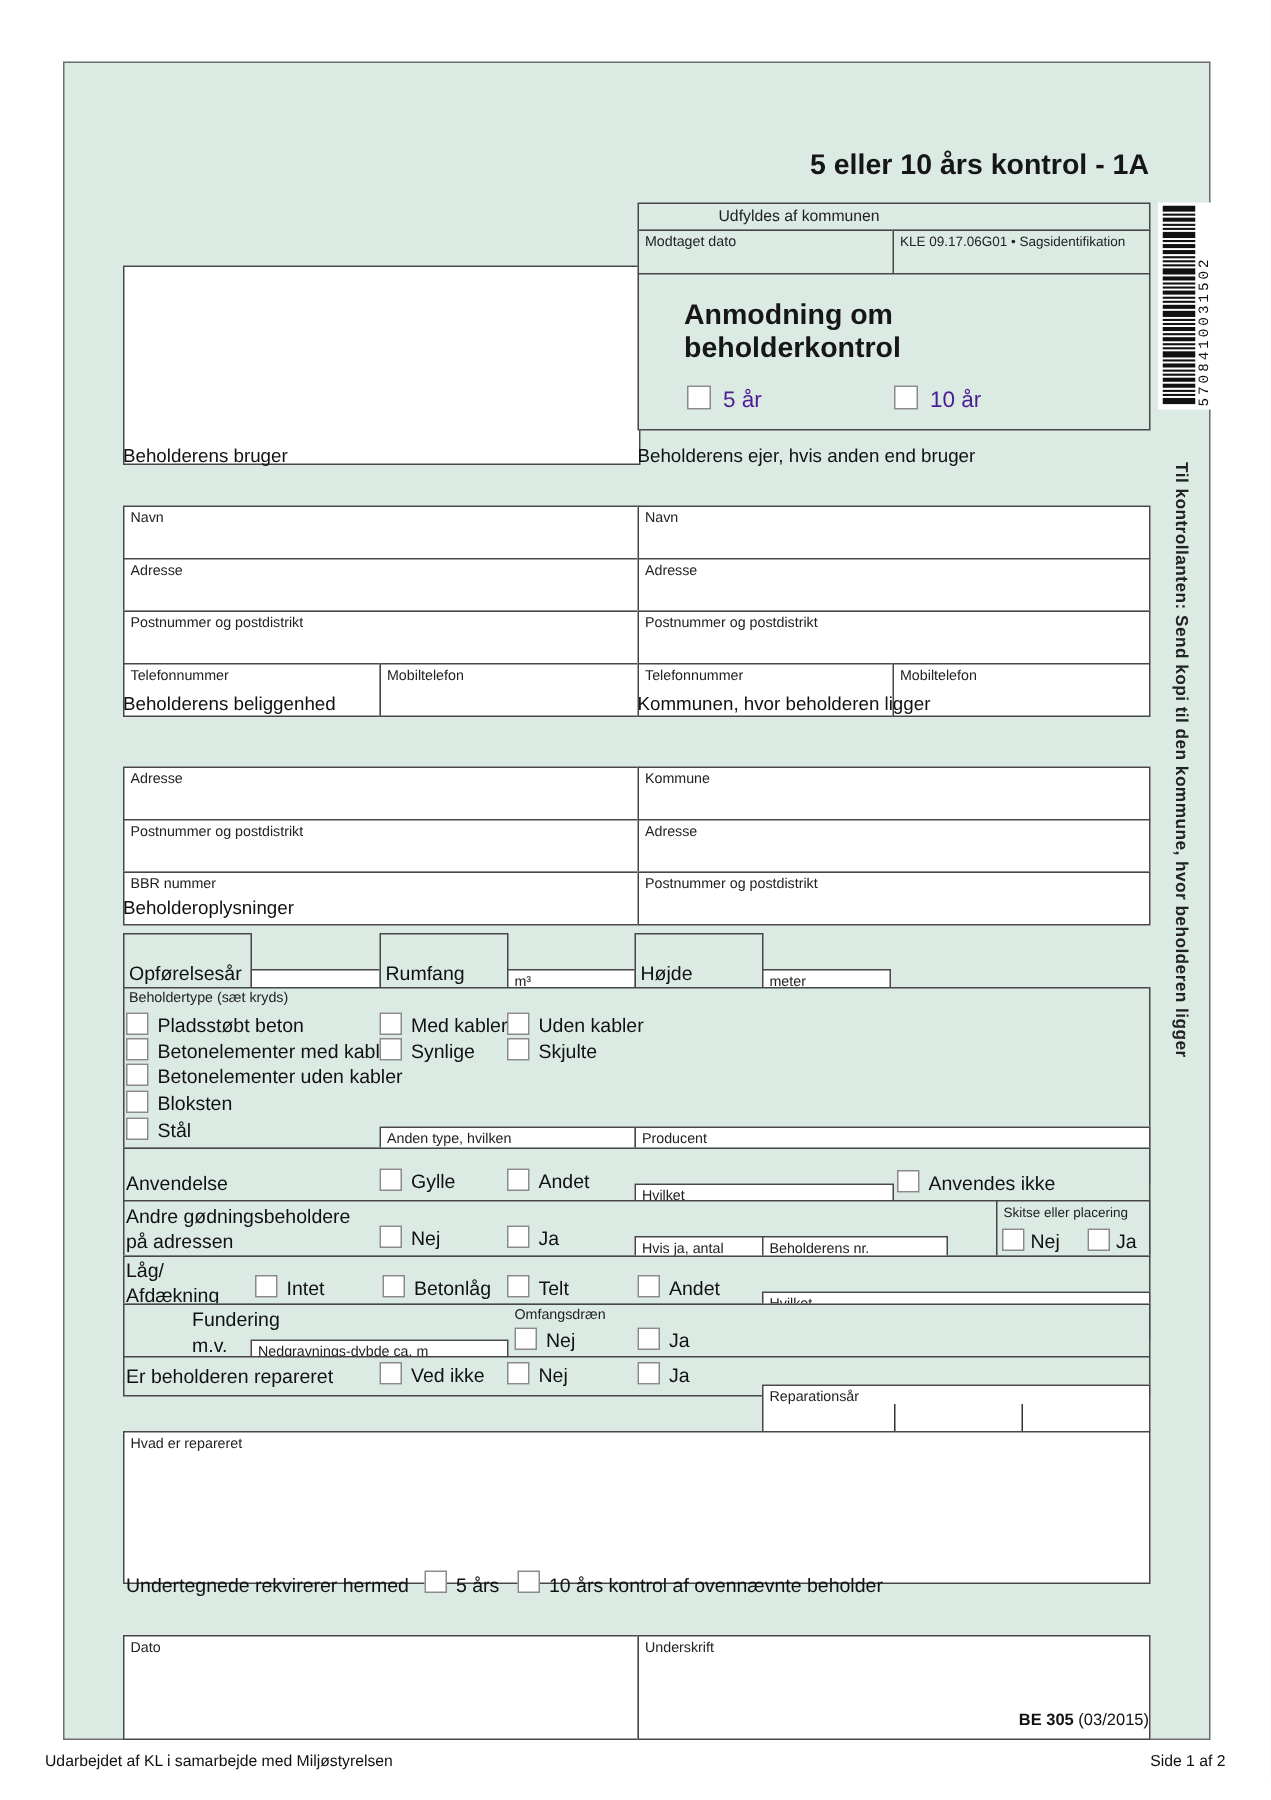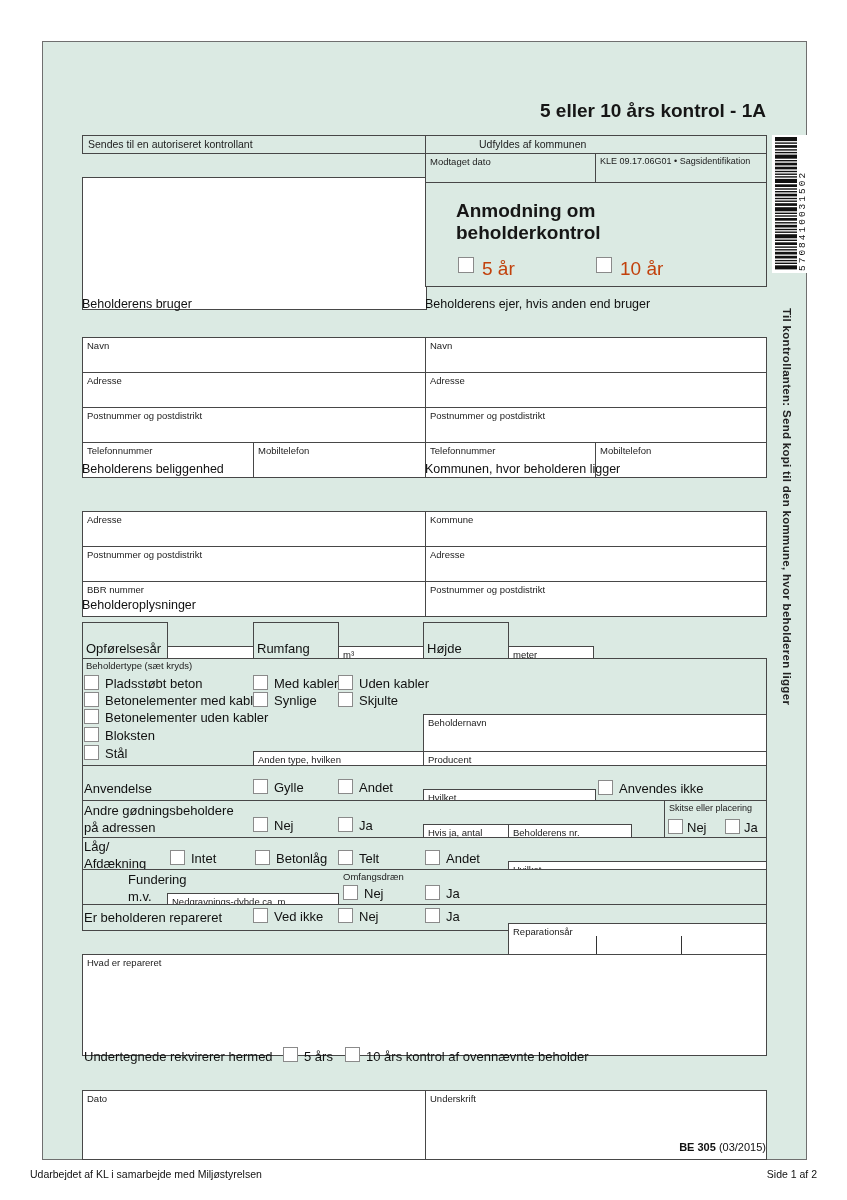--- a/index.html
+++ b/index.html
@@ -9,21 +9,21 @@
          background:#dbeae3;border:1px solid #6f6f6f;box-sizing:border-box;}
   .cell{position:absolute;background:#ffffff;border:1px solid #474747;box-sizing:border-box;margin-top:24px;}
   .gcell{position:absolute;background:#dbeae3;border:1px solid #474747;box-sizing:border-box;}
   .cl{display:block;padding:2px 4px;font-size:9.5px;color:#222;white-space:nowrap;}
   .h{position:absolute;font-size:12.5px;color:#111;white-space:nowrap;}
   .lbl{position:absolute;font-size:13px;color:#111;white-space:nowrap;}
   .sm{position:absolute;font-size:9.5px;color:#222;white-space:nowrap;}
   .cb{position:absolute;width:15px;height:15px;background:#fff;border:1px solid #8a8a8a;box-sizing:border-box;}
   .title{position:absolute;right:81px;top:100px;font-size:19px;font-weight:bold;color:#161616;}
   .reqtitle{position:absolute;left:455px;top:199px;font-size:19px;font-weight:bold;line-height:22px;color:#161616;}
-  .cbl{position:absolute;font-size:19px;color:#c2410c;white-space:nowrap;}
+  .cbl{position:absolute;font-size:15px;color:#4c1d95;white-space:nowrap;}
   .sidenote{position:absolute;left:781px;top:308px;writing-mode:vertical-rl;
             font-size:11.5px;font-weight:bold;color:#222;white-space:nowrap;letter-spacing:.3px;}
   .barcode{position:absolute;left:772px;top:135px;width:36px;height:138px;background:#fff;}
   .bcdigits{position:absolute;right:0;top:2px;height:134px;writing-mode:vertical-rl;transform:rotate(180deg);
             font-family:"Liberation Mono","DejaVu Sans Mono",monospace;font-size:9.5px;letter-spacing:2px;color:#111;}
   .divider{position:absolute;width:1px;background:#333;}
   .circle{position:absolute;width:19px;height:19px;border:1.3px solid #5a5a5a;border-radius:50%;box-sizing:border-box;}
   .rect{position:absolute;width:30px;height:19px;border:1px solid #5a5a5a;background:#fff;box-sizing:border-box;}
   .beline{position:absolute;right:81px;top:1141px;font-size:11px;color:#111;}
   .beline b{font-weight:bold;}
@@ -31,23 +31,20 @@
   .twoline{position:absolute;font-size:13px;line-height:16.5px;color:#111;white-space:nowrap;}
 </style>
 </head>
 <body>
 
 <div class="page">
   <div class="panel"></div>
 
   <div class="title">5 eller 10 års kontrol - 1A</div>
 
-  <div class="gcell" style="left:82px;top:135px;width:345px;height:19px;">
-    <span class="cl" style="font-size:10.5px;padding:2px 5px;">Sendes til en autoriseret kontrollant</span>
-  </div>
   <div class="cell" style="left:82px;top:153px;width:345px;height:133px;"></div>
 
   <div class="gcell" style="left:425px;top:135px;width:342px;height:19px;">
     <span class="cl" style="font-size:10.5px;padding:2px 5px;margin-left:48px;">Udfyldes af kommunen</span>
   </div>
   <div class="gcell" style="left:425px;top:153px;width:172px;height:30px;">
     <span class="cl">Modtaget dato</span>
   </div>
   <div class="gcell" style="left:595px;top:153px;width:172px;height:30px;">
     <span class="cl" style="font-size:9px;">KLE 09.17.06G01 • Sagsidentifikation</span>
@@ -205,23 +202,20 @@
 
   <span class="cb" style="left:84px;top:709px;"></span>
   <span class="lbl" style="left:105px;top:710px;">Betonelementer uden kabler</span>
 
   <span class="cb" style="left:84px;top:727px;"></span>
   <span class="lbl" style="left:105px;top:728px;">Bloksten</span>
 
   <span class="cb" style="left:84px;top:745px;"></span>
   <span class="lbl" style="left:105px;top:746px;">Stål</span>
 
-  <div class="cell" style="left:423px;top:690px;width:344px;height:38px;">
-      <span class="cl">Beholdernavn</span>
-    </div>
   <div class="cell" style="left:253px;top:727px;width:171px;height:39px;">
       <span class="cl">Anden type, hvilken</span>
     </div>
   <div class="cell" style="left:423px;top:727px;width:344px;height:39px;">
       <span class="cl">Producent</span>
     </div>
 
   <div class="gcell" style="left:82px;top:765px;width:685px;height:36px;"></div>
   <span class="lbl" style="left:84px;top:781px;">Anvendelse</span>
   <span class="cb" style="left:253px;top:779px;"></span>

